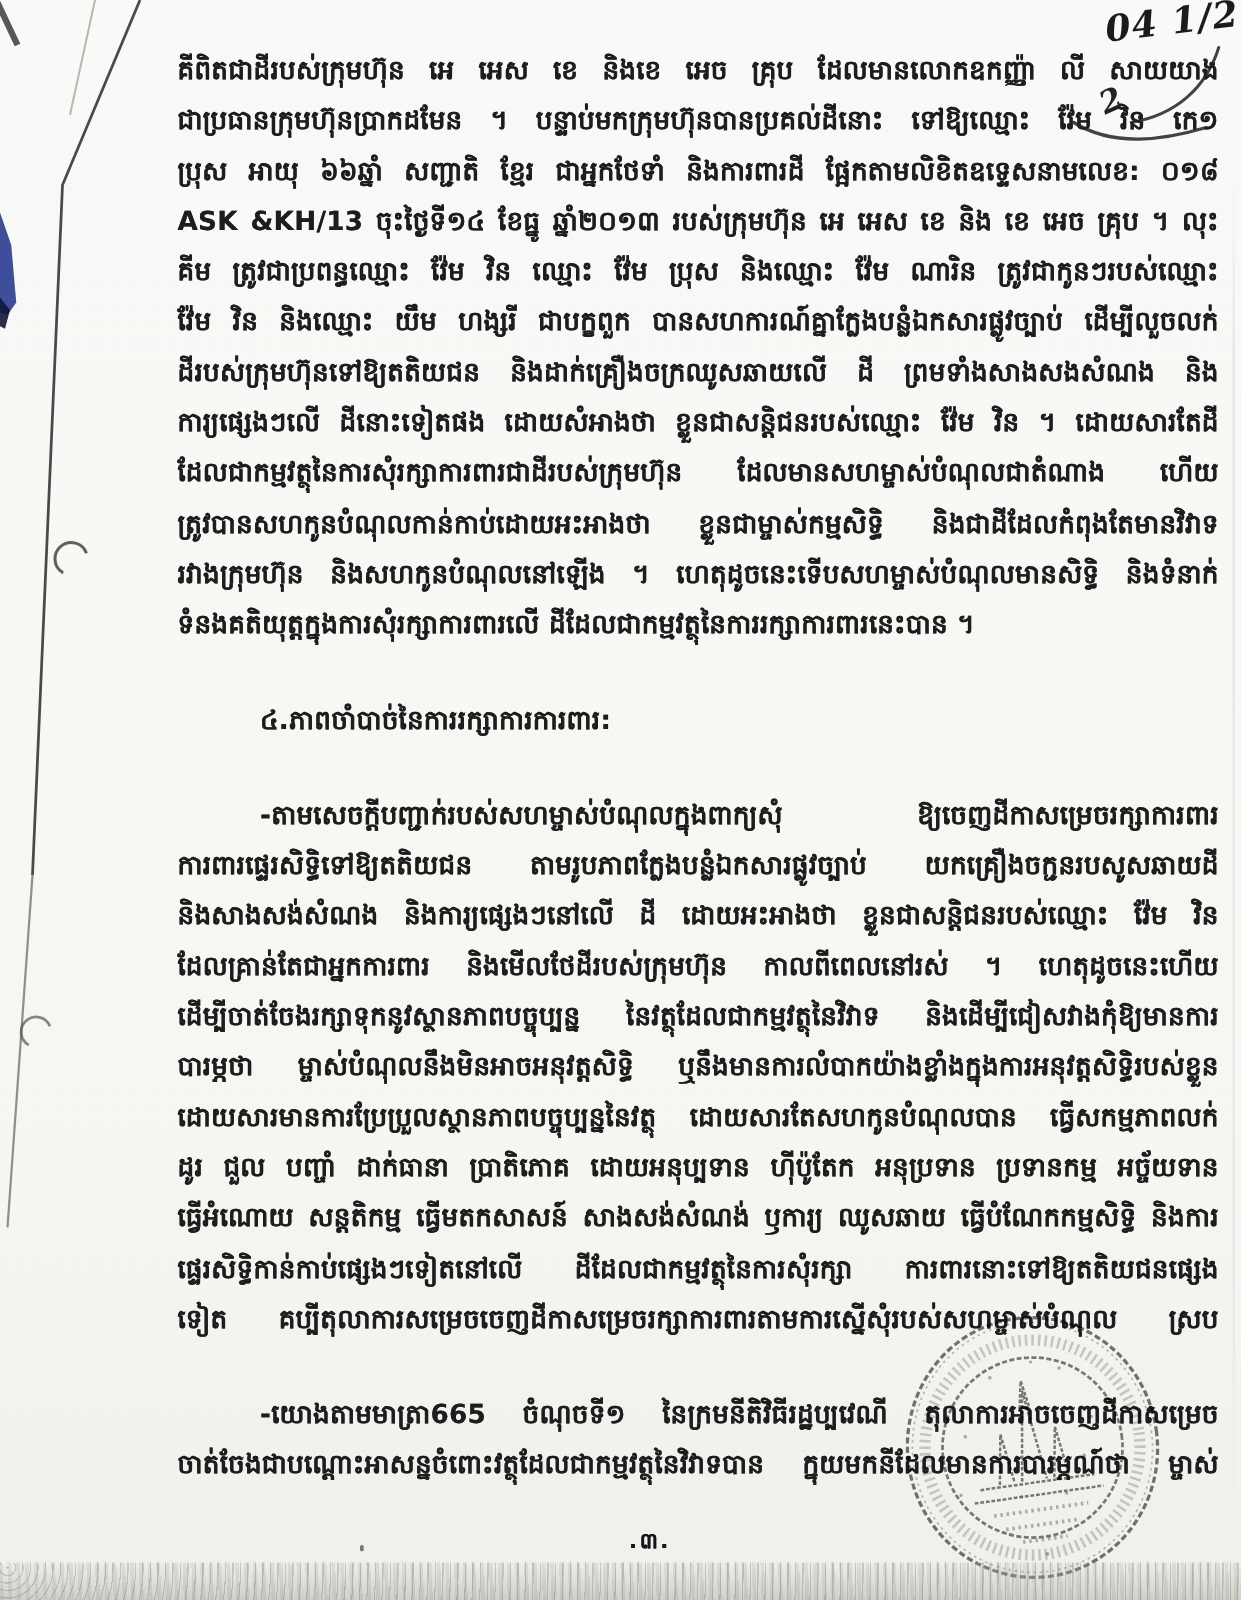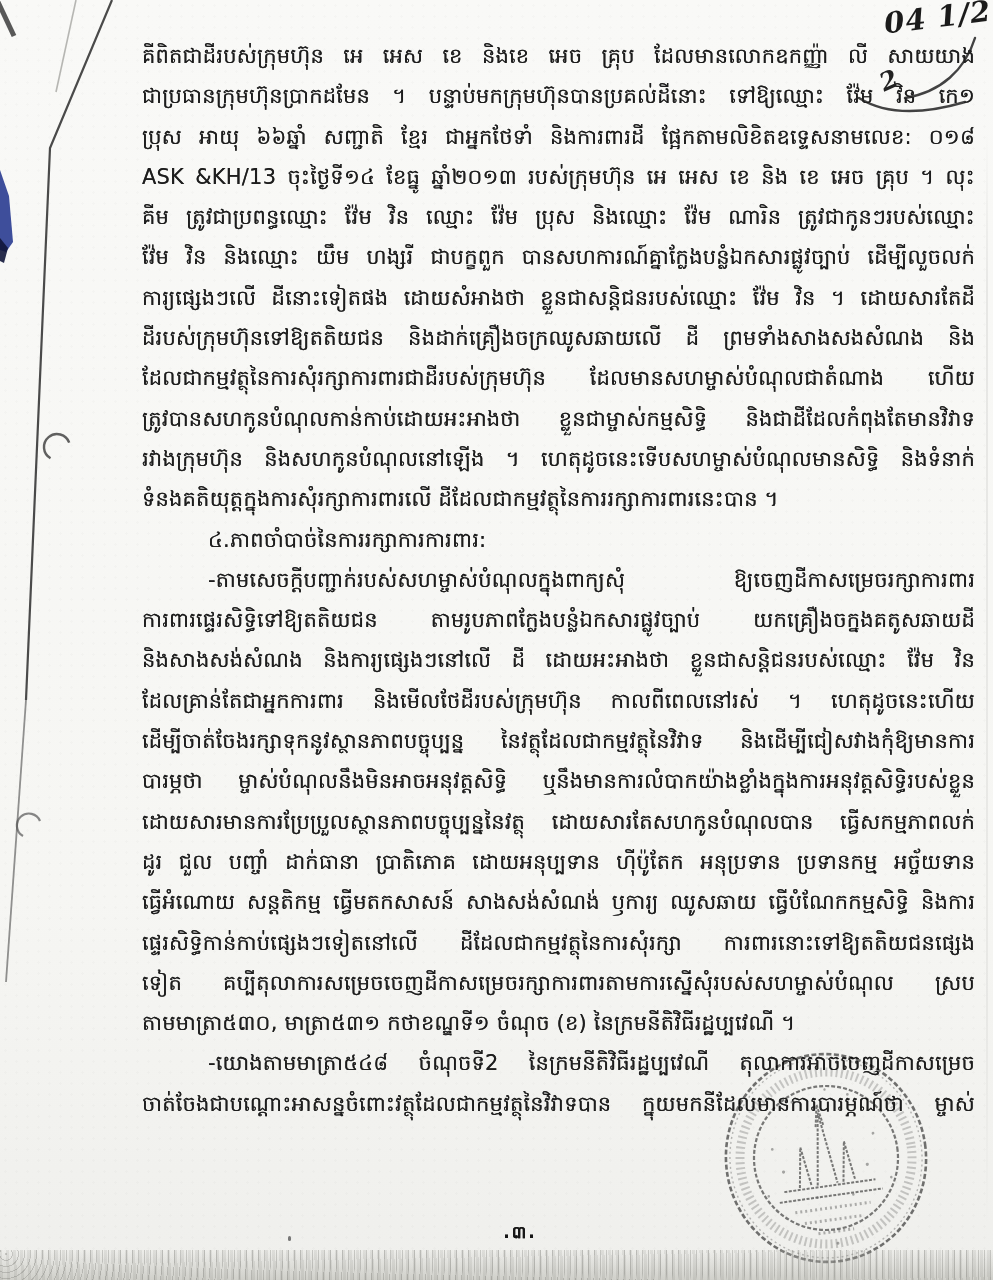--- a/index.html
+++ b/index.html
@@ -14,30 +14,31 @@
     background:
       radial-gradient(rgba(0,0,0,.015) 1px, transparent 1.2px),
       linear-gradient(180deg,#f9f9f7 0%,#f6f6f3 70%,#efefec 100%);
     background-size:11px 11px,100% 100%;
     overflow:hidden;
   }
   
   .doc-text{
     position:absolute;left:142px;top:36px;width:833px;
     color:var(--ink,#1d1d1d);
+    font-weight:bold;
   }
   .line{
     height:40.3px;line-height:40.3px;font-size:21px;
     text-align:justify;text-align-last:justify;
     white-space:nowrap;overflow:visible;
     text-shadow:0 0 .5px rgba(20,20,20,.75);
     letter-spacing:.2px;
   }
   .line.end{text-align:left;text-align-last:left;}
-  .line.ind{padding-left:66px;}
+  .line.ind{padding-left:66px;margin-top:36px;}
   
   .corner{position:absolute;top:0;right:0;width:150px;height:130px;}
   .corner-mark{
     position:absolute;top:0;right:2px;
     transform:rotate(-7deg);
     font-family:"DejaVu Serif",serif;font-style:italic;font-weight:bold;
     font-size:29px;color:#1b1b1b;letter-spacing:1px;white-space:nowrap;
   }
   .corner-mark2{
     position:absolute;top:66px;right:96px;
@@ -88,40 +89,39 @@
   </svg>
 
   <div class="doc-text">
 
   <div class="line">គីពិតជាដីរបស់ក្រុមហ៊ុន អេ អេស ខេ និងខេ អេច គ្រុប ដែលមានលោកឧកញ្ញ៉ា លី សាយយាង</div>
       <div class="line">ជាប្រធានក្រុមហ៊ុនប្រាកដមែន ។ បន្ទាប់មកក្រុមហ៊ុនបានប្រគល់ដីនោះ ទៅឱ្យឈ្មោះ វ៉ែម វិន កេ១</div>
       <div class="line">ប្រុស អាយុ ៦៦ឆ្នាំ សញ្ជាតិ ខ្មែរ ជាអ្នកថែទាំ និងការពារដី ផ្អែកតាមលិខិតឧទ្ទេសនាមលេខ: ០១៨</div>
       <div class="line">ASK &amp;KH/13 ចុះថ្ងៃទី១៤ ខែធ្នូ ឆ្នាំ២០១៣ របស់ក្រុមហ៊ុន អេ អេស ខេ និង ខេ អេច គ្រុប ។ លុះ</div>
       <div class="line">គីម ត្រូវជាប្រពន្ធឈ្មោះ វ៉ែម វិន ឈ្មោះ វ៉ែម ប្រុស និងឈ្មោះ វ៉ែម ណារិន ត្រូវជាកូនៗរបស់ឈ្មោះ</div>
       <div class="line">វ៉ែម វិន និងឈ្មោះ យឹម ហង្សរី ជាបក្ខពួក បានសហការណ៍គ្នាក្លែងបន្លំឯកសារផ្លូវច្បាប់ ដើម្បីលួចលក់</div>
+      <div class="line">ដីរបស់ក្រុមហ៊ុនទៅឱ្យតតិយជន និងដាក់គ្រឿងចក្រឈូសឆាយលើ ដី ព្រមទាំងសាងសងសំណង និង</div>
       <div class="line">ការ្យផ្សេងៗលើ ដីនោះទៀតផង ដោយសំអាងថា ខ្លួនជាសន្តិជនរបស់ឈ្មោះ វ៉ែម វិន ។ ដោយសារតែដី</div>
-      <div class="line">ដីរបស់ក្រុមហ៊ុនទៅឱ្យតតិយជន និងដាក់គ្រឿងចក្រឈូសឆាយលើ ដី ព្រមទាំងសាងសងសំណង និង</div>
       <div class="line">ដែលជាកម្មវត្ថុនៃការសុំរក្សាការពារជាដីរបស់ក្រុមហ៊ុន ដែលមានសហម្ចាស់បំណុលជាតំណាង ហើយ</div>
       <div class="line">ត្រូវបានសហកូនបំណុលកាន់កាប់ដោយអះអាងថា ខ្លួនជាម្ចាស់កម្មសិទ្ធិ និងជាដីដែលកំពុងតែមានវិវាទ</div>
       <div class="line">រវាងក្រុមហ៊ុន និងសហកូនបំណុលនៅឡើង ។ ហេតុដូចនេះទើបសហម្ចាស់បំណុលមានសិទ្ធិ និងទំនាក់</div>
       <div class="line end">ទំនងគតិយុត្តក្នុងការសុំរក្សាការពារលើ ដីដែលជាកម្មវត្ថុនៃការរក្សាការពារនេះបាន ។</div>
       <div class="line ind end">៤.ភាពចាំបាច់នៃការរក្សាការការពារ:</div>
       <div class="line ind">-តាមសេចក្ដីបញ្ជាក់របស់សហម្ចាស់បំណុលក្នុងពាក្យសុំ ឱ្យចេញដីកាសម្រេចរក្សាការពារ</div>
-      <div class="line">ការពារផ្ទេរសិទ្ធិទៅឱ្យតតិយជន តាមរូបភាពក្លែងបន្លំឯកសារផ្លូវច្បាប់ យកគ្រឿងចក្នងគតូសឆាយដី</div>
+      <div class="line">ការពារផ្ទេរសិទ្ធិទៅឱ្យតតិយជន តាមរូបភាពក្លែងបន្លំឯកសារផ្លូវច្បាប់ យកគ្រឿងចក្ជនរបសូសឆាយដី</div>
       <div class="line">និងសាងសង់សំណង និងការ្យផ្សេងៗនៅលើ ដី ដោយអះអាងថា ខ្លួនជាសន្តិជនរបស់ឈ្មោះ វ៉ែម វិន</div>
       <div class="line">ដែលគ្រាន់តែជាអ្នកការពារ និងមើលថែដីរបស់ក្រុមហ៊ុន កាលពីពេលនៅរស់ ។ ហេតុដូចនេះហើយ</div>
       <div class="line">ដើម្បីចាត់ចែងរក្សាទុកនូវស្ថានភាពបច្ចុប្បន្ន នៃវត្ថុដែលជាកម្មវត្ថុនៃវិវាទ និងដើម្បីជៀសវាងកុំឱ្យមានការ</div>
       <div class="line">បារម្ភថា ម្ចាស់បំណុលនឹងមិនអាចអនុវត្តសិទ្ធិ ឬនឹងមានការលំបាកយ៉ាងខ្លាំងក្នុងការអនុវត្តសិទ្ធិរបស់ខ្លួន</div>
       <div class="line">ដោយសារមានការប្រែប្រួលស្ថានភាពបច្ចុប្បន្ននៃវត្ថុ ដោយសារតែសហកូនបំណុលបាន ធ្វើសកម្មភាពលក់</div>
       <div class="line">ដូរ ជួល បញ្ចាំ ដាក់ធានា ប្រាតិភោគ ដោយអនុប្បទាន ហ៊ីប៉ូតែក អនុប្រទាន ប្រទានកម្ម អច្ច័យទាន</div>
       <div class="line">ធ្វើអំណោយ សន្តតិកម្ម ធ្វើមតកសាសន៍ សាងសង់សំណង់ ឫការ្យ ឈូសឆាយ ធ្វើបំណែកកម្មសិទ្ធិ និងការ</div>
       <div class="line">ផ្ទេរសិទ្ធិកាន់កាប់ផ្សេងៗទៀតនៅលើ ដីដែលជាកម្មវត្ថុនៃការសុំរក្សា ការពារនោះទៅឱ្យតតិយជនផ្សេង</div>
       <div class="line">ទៀត គប្បីតុលាការសម្រេចចេញដីកាសម្រេចរក្សាការពារតាមការស្នើសុំរបស់សហម្ចាស់បំណុល ស្រប</div>
-      <div class="line end">តាមមាត្រា៥៣០, មាត្រា៥៣១ កថាខណ្ឌទី១ ចំណុច (ខ) នៃក្រមនីតិវិធីរដ្ឋប្បវេណី ។</div>
-      <div class="line ind">-យោងតាមមាត្រា៥៤៨ ចំណុចទី2 នៃក្រមនីតិវិធីរដ្ឋប្បវេណី តុលាការអាចចេញដីកាសម្រេច</div>
+      <div class="line ind">-យោងតាមមាត្រា665 ចំណុចទី១ នៃក្រមនីតិវិធីរដ្ឋប្បវេណី តុលាការអាចចេញដីកាសម្រេច</div>
       <div class="line">ចាត់ចែងជាបណ្ដោះអាសន្នចំពោះវត្ថុដែលជាកម្មវត្ថុនៃវិវាទបាន ក្នុយមកនីដែលមានការបារម្ភណ៍ថា ម្ចាស់</div>
     </div>
 
   <div class="corner">
     <span class="corner-mark">04 1/2</span>
     <span class="corner-mark2">2</span>
     <svg width="150" height="130" viewBox="0 0 150 130" style="position:absolute;left:0;top:0;">
       <path d="M 132 38 C 122 70 98 92 62 98" fill="none" stroke="#222" stroke-width="2.4" stroke-linecap="round" opacity="0.85"></path>
       <path d="M 16 98 C 48 118 88 112 122 102" fill="none" stroke="#222" stroke-width="2.6" stroke-linecap="round" opacity="0.85"></path>
     </svg>

